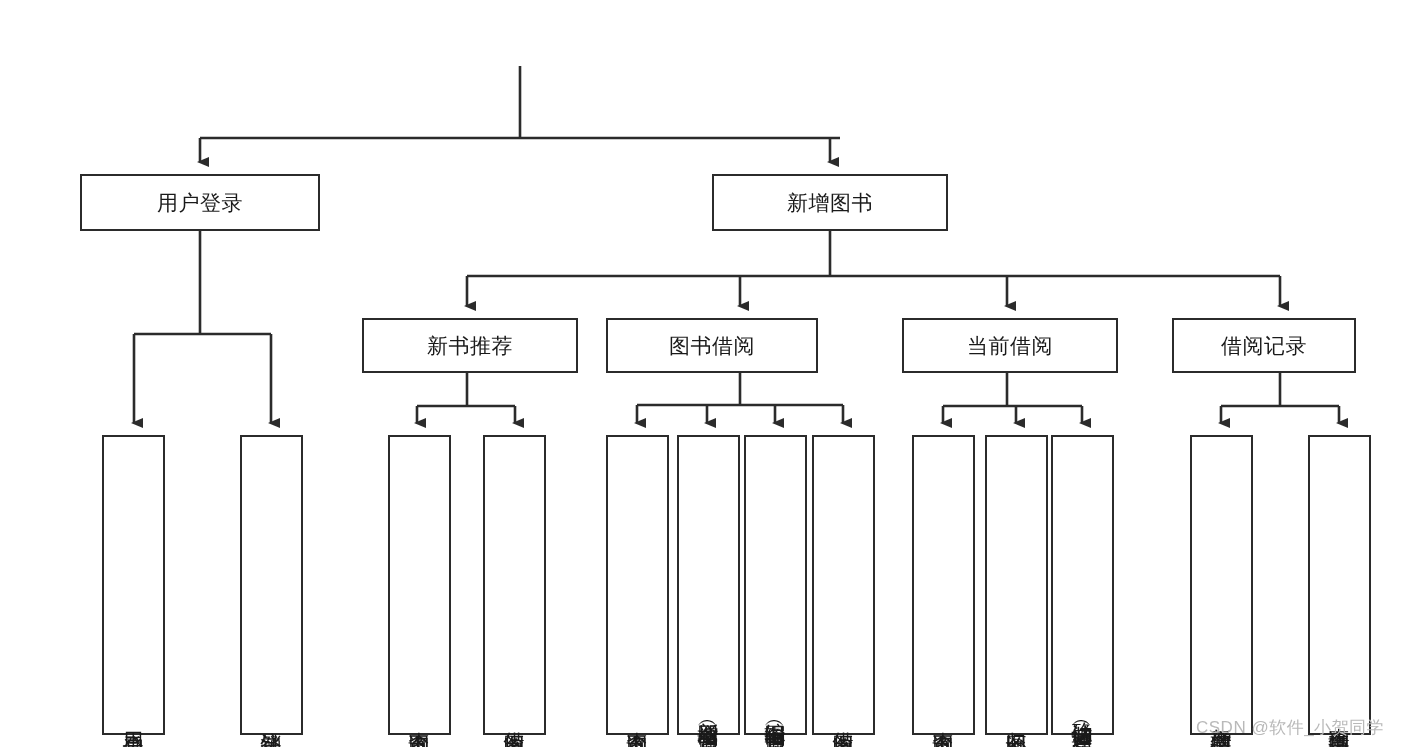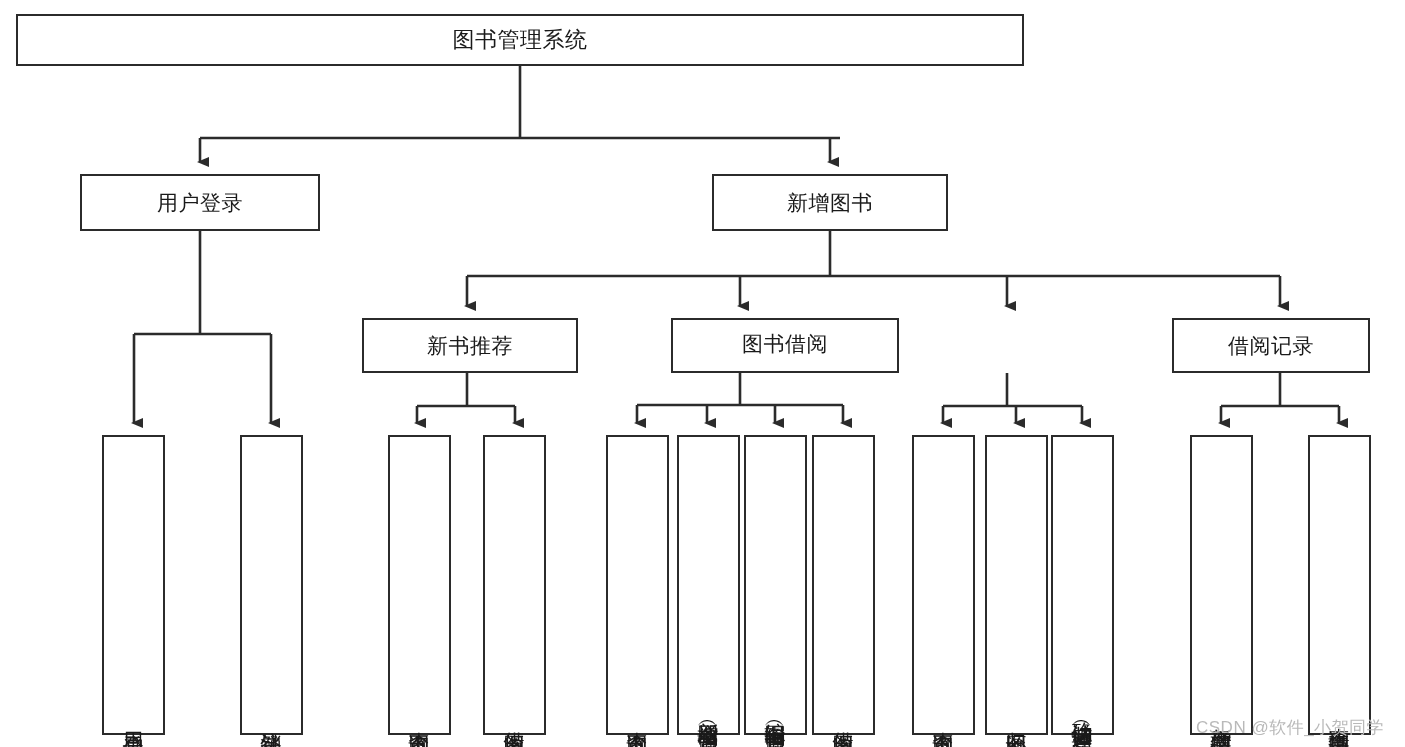--- a/index.html
+++ b/index.html
@@ -112,38 +112,38 @@
       <path d="M1016,406 L1016,423" marker-end="url(#arrow)"></path>
       <path d="M1082,406 L1082,423" marker-end="url(#arrow)"></path>
 
       <path d="M1280,373 L1280,406"></path>
       <path d="M1221,406 L1339,406"></path>
       <path d="M1221,406 L1221,423" marker-end="url(#arrow)"></path>
       <path d="M1339,406 L1339,423" marker-end="url(#arrow)"></path>
     </g>
   </svg>
 
-  <div class="node root" style="left:16px;top:14px;width:1008px;height:52px;">
-    <span class="label">图书管理系统</span>
-  </div>
 
   <div class="node" style="left:80px;top:174px;width:240px;height:57px;">
     <span class="label">用户登录</span>
   </div>
   <div class="node" style="left:712px;top:174px;width:236px;height:57px;">
     <span class="label">新增图书</span>
   </div>
 
   <div class="node" style="left:362px;top:318px;width:216px;height:55px;align-items:center;">
     <span class="label">新书推荐</span>
   </div>
-  <div class="node" style="left:671px;top:318px;width:228px;height:55px;font-family:Liberation Mono, monospace;">
+  <div class="node" style="left:606px;top:318px;width:212px;height:55px;">
     <span class="label">图书借阅</span>
   </div>
-  <div class="node" style="left:1172px;top:318px;width:198px;height:55px;">
+  <div class="node" style="left:902px;top:318px;width:216px;height:55px;">
+    <span class="label">当前借阅</span>
+  </div>
+  <div class="node" style="left:1172px;top:318px;width:184px;height:55px;">
     <span class="label">借阅记录</span>
   </div>
 
   <div class="node leaf" style="left:102px;top:435px;width:63px;height:300px;">
     <span class="label">用户登录</span>
   </div>
   <div class="node leaf" style="left:240px;top:435px;width:63px;height:300px;">
     <span class="label">注销登录</span>
   </div>
 

